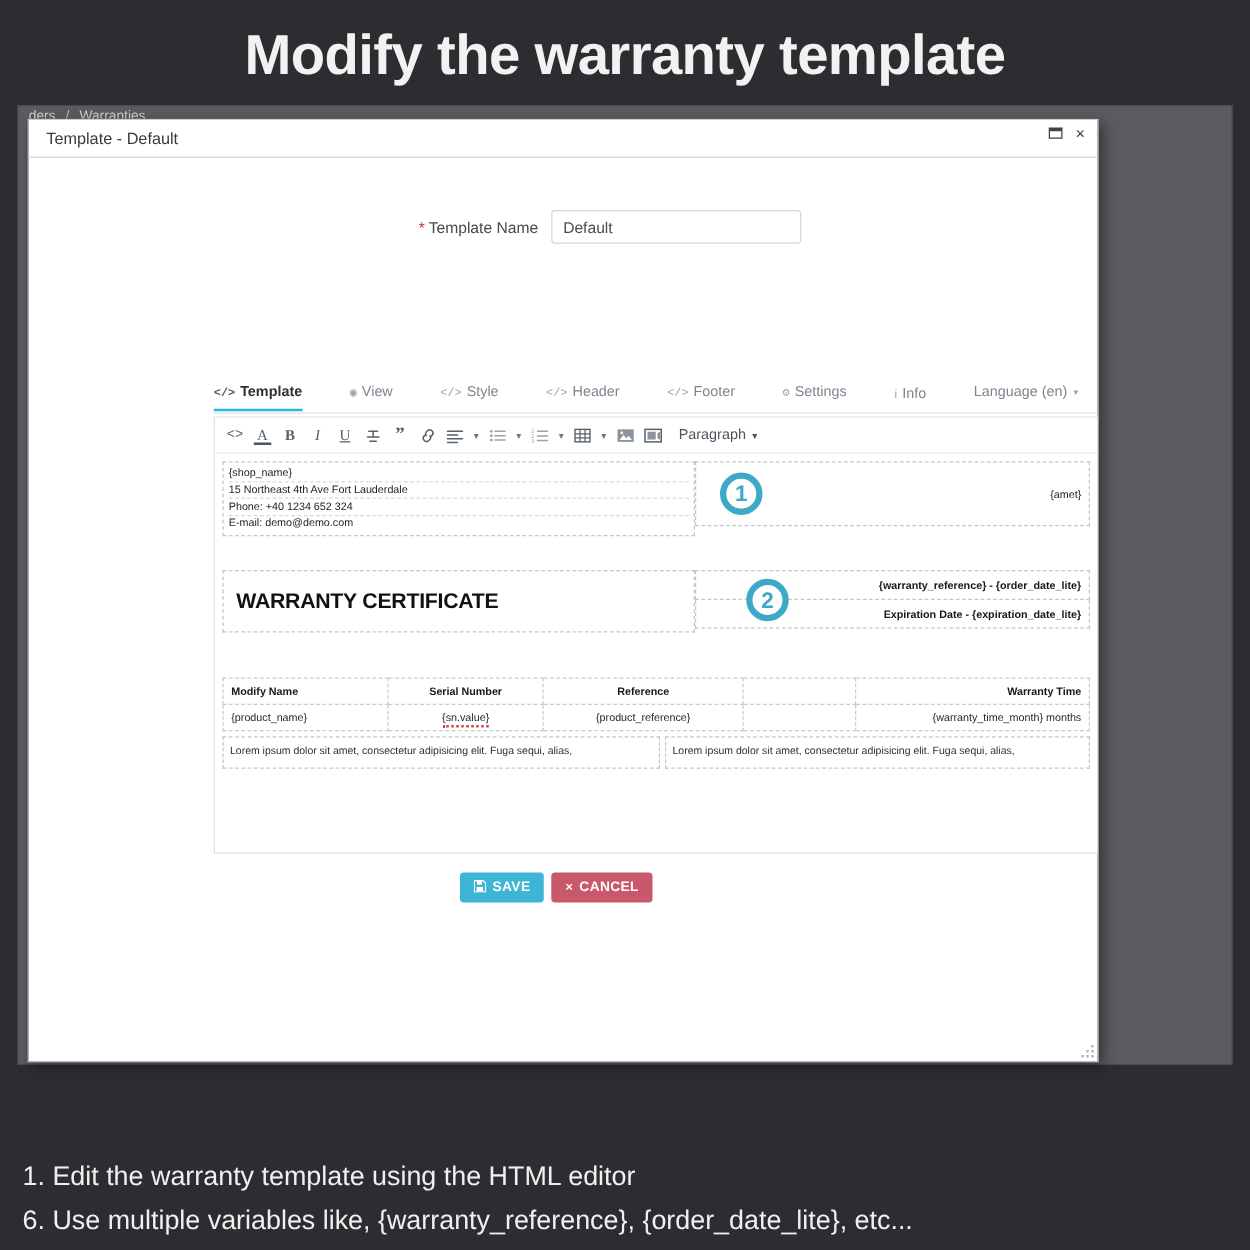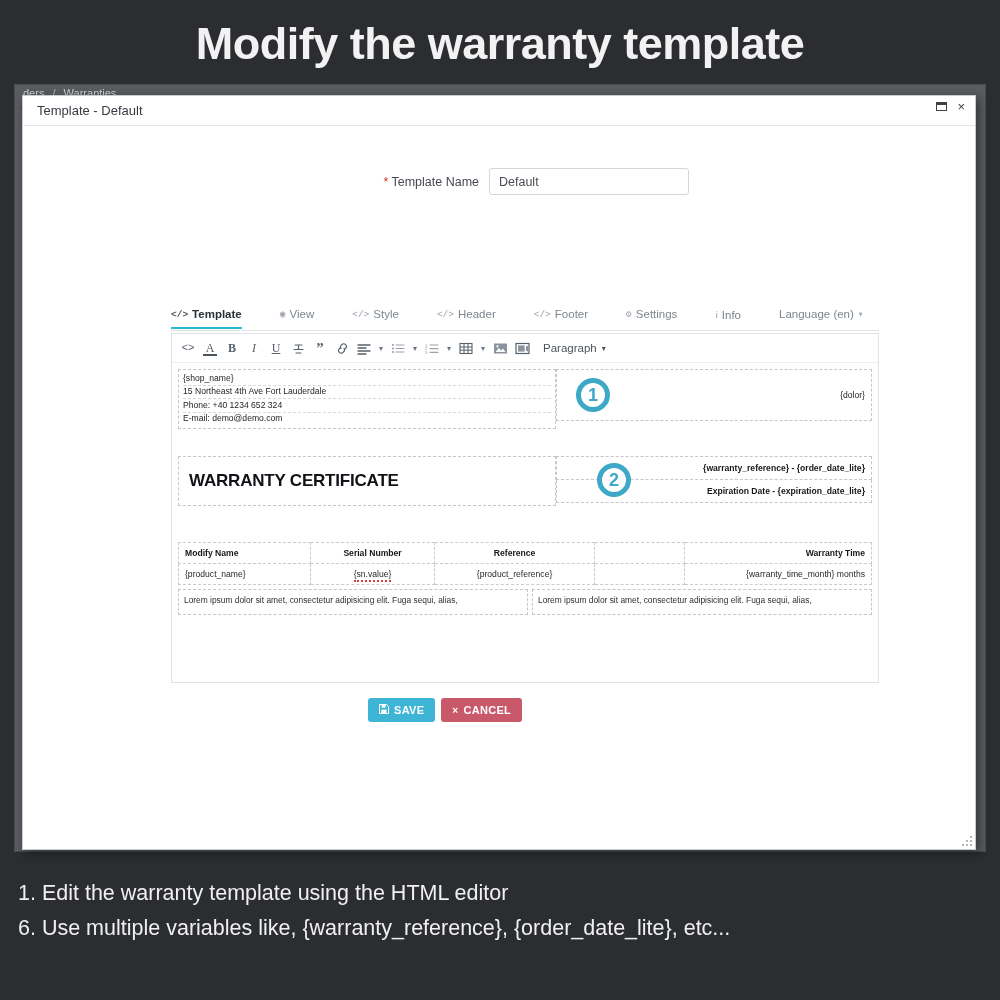--- a/index.html
+++ b/index.html
@@ -55,21 +55,21 @@
     font-weight: bold;
     color: #1b1c1e;
     font-family: "Liberation Serif", serif;
   }
 
   
   .modal {
     position: absolute;
     left: 22px;
     top: 95px;
-    width: 954px;
+    width: 857px;
     height: 755px;
     background: #000000;
     border: 1px solid #c9cbcf;
     box-shadow: 3px 3px 10px rgba(0,0,0,0.45);
   }
   .modal-header {
     position: relative;
     height: 30px;
     border-bottom: 1px solid #e3e5e8;
     background: #ffffff;
@@ -358,21 +358,21 @@
   .grip i {
     position: absolute;
     background: #b4b7bb;
     display: block;
   }
 
   
   .captions {
     position: absolute;
     left: 18px;
-    top: 876px;
+    top: 924px;
     width: 960px;
     color: #f0f0f0;
   }
   .caption {
     font-size: 21.5px;
     line-height: 35px;
     white-space: nowrap;
   }
 </style>
 </head>
@@ -526,21 +526,21 @@
         <div class="row-flex">
           <div class="dbox" style="width:378px;">
             <div class="addr">
               <div>{shop_name}</div>
               <div>15 Northeast 4th Ave Fort Lauderdale</div>
               <div>Phone: +40 1234 652 324</div>
               <div>E-mail: demo@demo.com</div>
             </div>
           </div>
           <div class="dbox logo-cell" style="height:52px;">
-            <span class="logo-text">{dolor}</span>
+            <span class="logo-text">{amet}</span>
           </div>
         </div>
 
         <div style="height:27px"></div>
 
         <div class="row-flex">
           <div class="dbox" style="width:378px;">
             <div class="cert-title">WARRANTY CERTIFICATE</div>
           </div>
           <div style="flex:1;">

